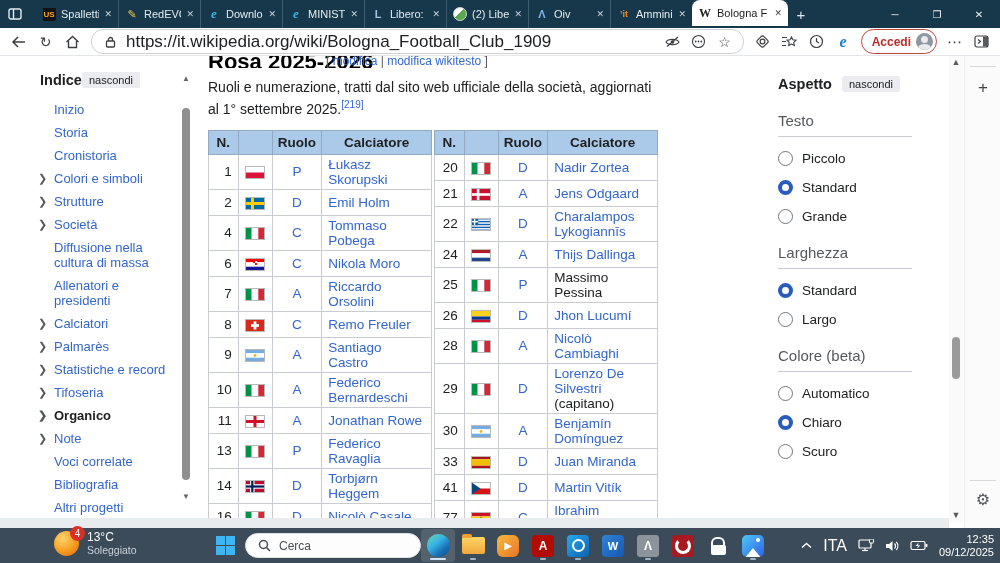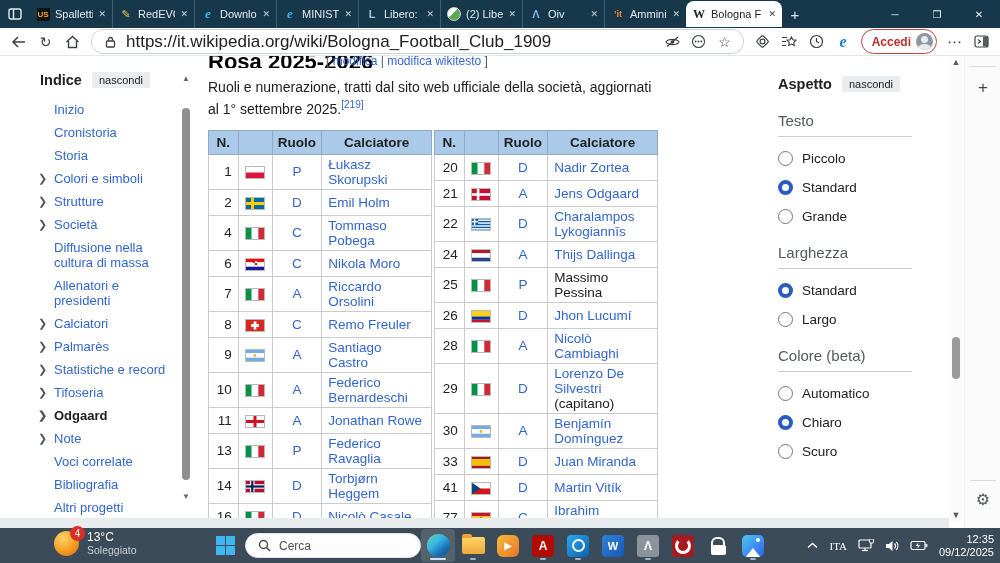--- a/index.html
+++ b/index.html
@@ -27,21 +27,21 @@
   .urltext{font-size:17px;color:#202124;flex:1;overflow:hidden;white-space:nowrap;}
   .pillicon{width:20px;height:20px;display:flex;align-items:center;justify-content:center;color:#3c4043;flex:none;}
   .accedi{height:23px;border:1.5px solid #c2453f;border-radius:13px;display:flex;align-items:center;gap:5px;
           padding:0 3px 0 10px;color:#b8312b;font-size:12px;font-weight:bold;flex:none;margin:0 3px;}
   .avatar{width:17px;height:17px;border-radius:50%;background:#8f979e;position:relative;overflow:hidden;}
   .avatar::before{content:"";position:absolute;left:5px;top:3px;width:7px;height:7px;border-radius:50%;background:#e8eaec;}
   .avatar::after{content:"";position:absolute;left:2px;top:11px;width:13px;height:8px;border-radius:50%;background:#e8eaec;}
   
   .page{position:absolute;top:56px;left:0;width:1000px;height:472px;background:#fff;font-size:14px;color:#202122;}
   .indice{position:absolute;left:40px;top:16px;width:138px;}
-  .ind-head{display:flex;align-items:center;gap:10px;}
+  .ind-head{display:flex;align-items:center;}
   .ind-title{font-weight:bold;font-size:14.5px;color:#202122;}
   .badge{background:#eaecf0;color:#202122;font-size:11px;padding:2px 7px;border-radius:2px;}
   .ind-items{margin-top:10px;}
   .ind-item{position:relative;padding:4px 0 4px 14px;font-size:13px;color:#36c;line-height:15px;}
   .ind-item .arrow{position:absolute;left:-2px;top:4px;color:#54595d;font-size:11px;}
   .ind-item.bold{color:#202122;font-weight:bold;}
   .sbar{position:absolute;width:12px;display:flex;flex-direction:column;align-items:center;}
   .sbar .sarr{font-size:8px;color:#666;height:10px;line-height:10px;}
   .sbar .strack{flex:1;width:10px;position:relative;}
   .sbar .sthumb{position:absolute;left:1px;width:8px;background:#8f8f8f;border-radius:4px;}
@@ -96,21 +96,21 @@
   .start span{background:#3fb6f2;width:9px;height:9px;}
   .searchpill{position:absolute;left:245px;top:5px;width:176px;height:25px;border-radius:13px;background:#fdfdfd;
               border:1px solid #e1e3e5;display:flex;align-items:center;gap:8px;padding:0 12px;box-sizing:border-box;}
   .searchtext{font-size:12px;color:#4a4f54;}
   .apps{position:absolute;left:421px;top:1px;display:flex;gap:1px;}
   .app{width:34px;height:33px;display:flex;align-items:center;justify-content:center;border-radius:4px;position:relative;}
   .app.active{background:rgba(255,255,255,.13);}
   .app.running::after{content:"";position:absolute;bottom:2px;left:14px;width:6px;height:2.5px;border-radius:2px;background:#9fb4c4;}
   .app.active::after{left:9px;width:16px;background:#cfe3f5;}
   .tray{position:absolute;right:6px;top:0;height:35px;display:flex;align-items:center;gap:11px;color:#fff;}
-  .lang{font-size:11px;font-family:Liberation Serif, serif;}
+  .lang{font-size:16px;}
   .clock{font-size:11px;text-align:right;line-height:13px;}
   
   .i-edge{width:23px;height:23px;border-radius:50%;background:linear-gradient(140deg,#6fd6a8 0%,#35b3e6 40%,#1a6fb4 70%,#0e4c88 100%);}
   .i-folder{width:23px;height:17px;border-radius:2px;background:linear-gradient(#ffd666,#f0a73a);position:relative;}
   .i-folder::before{content:"";position:absolute;top:-3px;left:0;width:10px;height:4px;border-radius:2px 2px 0 0;background:#eda135;}
   .i-media{width:22px;height:22px;border-radius:6px;background:linear-gradient(135deg,#f8bb3a,#e8742a);
            color:#fff;font-size:10px;display:flex;align-items:center;justify-content:center;}
   .i-acrobat{width:22px;height:22px;border-radius:4px;background:#b30b00;color:#fff;font-size:12px;font-weight:bold;
              display:flex;align-items:center;justify-content:center;}
   .i-outlook{width:22px;height:22px;border-radius:4px;background:linear-gradient(135deg,#29a9ea,#0b62b4);
@@ -135,21 +135,21 @@
 
 <div class="screen">
 
   <div class="tabbar">
     <div class="tabactions">
       <svg width="14" height="14" viewBox="0 0 14 14">
           <rect x="1" y="2" width="12" height="10" rx="2" fill="none" stroke="#e2ebf1" stroke-width="1.4"></rect>
           <line x1="5.5" y1="2" x2="5.5" y2="12" stroke="#e2ebf1" stroke-width="1.4"></line>
         </svg>
     </div>
-    <div id="tabs" style="display:flex;align-items:center;">
+    <div id="tabs" style="display:flex;align-items:flex-start;margin-left:6px;">
         <div class="tab">
           <span class="favicon">
             <span style="width:13px;height:13px;background:#111;color:#f5a623;font-size:8px;font-weight:bold;display:flex;align-items:center;justify-content:center;">US</span>
           </span>
           <span class="tlabel">Spalletti p</span>
           <span class="tclose">✕</span>
         </div>
         <div class="tab">
           <span class="favicon">
             <span style="color:#e8c547;font-size:11px;transform:rotate(0deg);">✎</span>
@@ -287,32 +287,32 @@
 
   <div class="page">
 
     <div class="indice">
       <div class="ind-head">
         <span class="ind-title">Indice</span>
         <span class="badge">nascondi</span>
       </div>
       <div class="ind-items" id="toc-items">
           <div class="ind-item"><span>Inizio</span></div>
+          <div class="ind-item"><span>Storia</span></div>
           <div class="ind-item"><span>Cronistoria</span></div>
-          <div class="ind-item"><span>Storia</span></div>
           <div class="ind-item"><span class="arrow">❯</span><span>Colori e simboli</span></div>
           <div class="ind-item"><span class="arrow">❯</span><span>Strutture</span></div>
           <div class="ind-item"><span class="arrow">❯</span><span>Società</span></div>
           <div class="ind-item"><span>Diffusione nella cultura di massa</span></div>
           <div class="ind-item"><span>Allenatori e presidenti</span></div>
           <div class="ind-item"><span class="arrow">❯</span><span>Calciatori</span></div>
           <div class="ind-item"><span class="arrow">❯</span><span>Palmarès</span></div>
           <div class="ind-item"><span class="arrow">❯</span><span>Statistiche e record</span></div>
           <div class="ind-item"><span class="arrow">❯</span><span>Tifoseria</span></div>
-          <div class="ind-item bold"><span class="arrow">❯</span><span>Odgaard</span></div>
+          <div class="ind-item bold"><span class="arrow">❯</span><span>Organico</span></div>
           <div class="ind-item"><span class="arrow">❯</span><span>Note</span></div>
           <div class="ind-item"><span>Voci correlate</span></div>
           <div class="ind-item"><span>Bibliografia</span></div>
           <div class="ind-item"><span>Altri progetti</span></div>
           <div class="ind-item"><span>Collegamenti esterni</span></div>
         </div>
     </div>
 
     <div class="sbar" style="left:180px;top:18px;height:428px;">
       <span class="sarr">▲</span>

